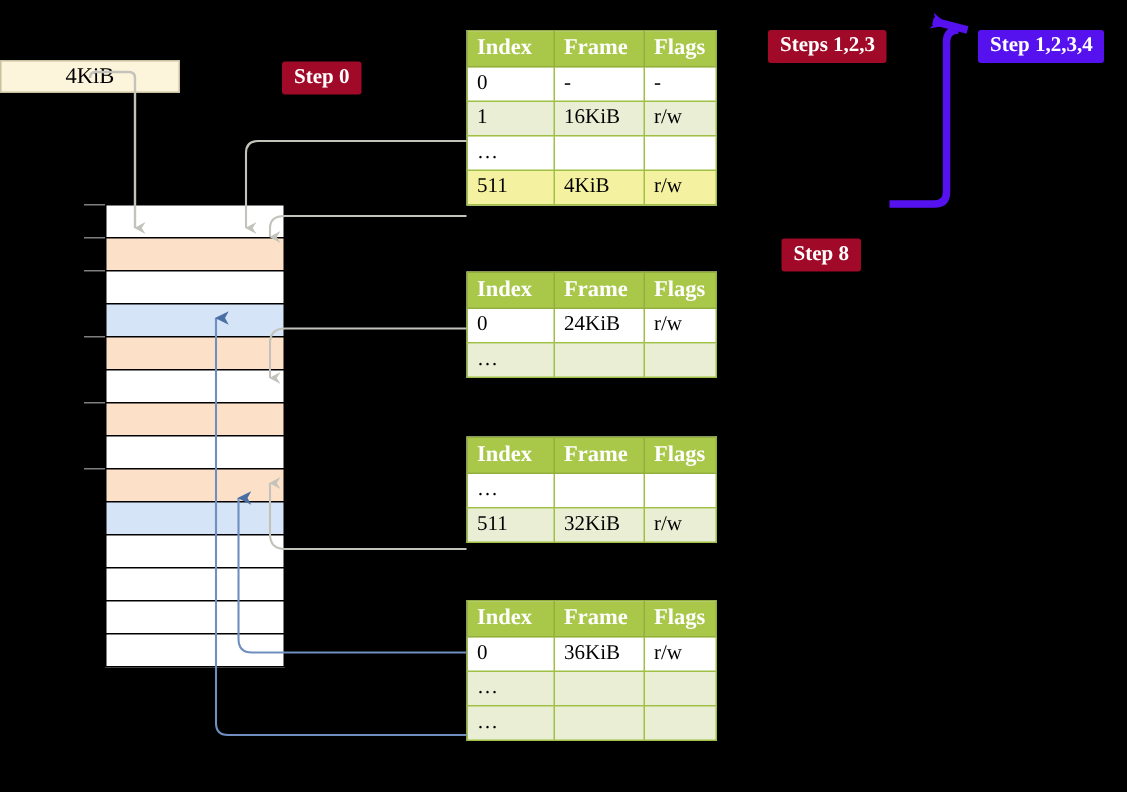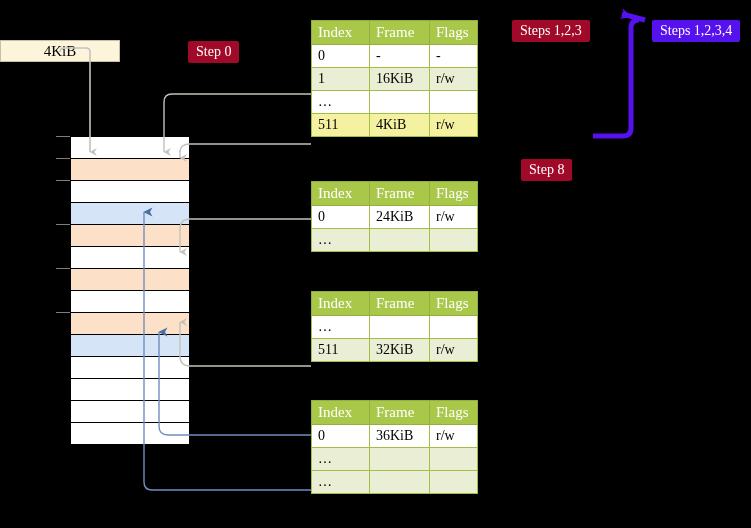--- a/index.html
+++ b/index.html
@@ -3,39 +3,39 @@
 <meta charset="utf-8">
 <style>
   html,body{margin:0;padding:0;background:#000;}
   body{width:751px;height:528px;position:relative;overflow:hidden;
        font-family:"Liberation Serif", serif;color:#000;}
 
   .canvas{position:absolute;left:0;top:0;width:751px;height:528px;}
 
   
   .badge{position:absolute;font-size:14px;line-height:1;padding:4px 8px;
-         color:#ffffff;white-space:nowrap;border-radius:2px;}
+         color:#ffffff;white-space:nowrap;border-radius:2px;font-weight:bold;}
 
   
   .kib-box{position:absolute;background:#fdf4dc;border:1px solid #c9c0a0;
            box-sizing:border-box;display:flex;align-items:center;
            justify-content:center;font-size:15px;color:#000;}
 
   
   .memcol{position:absolute;box-sizing:border-box;}
   .memrow{position:absolute;left:0;box-sizing:border-box;
           border:1px solid #000;background:#ffffff;}
   .memrow.blue{background:#d6e4f7;}
   .memrow.orange{background:#fde0c8;}
   .tick{position:absolute;height:1px;background:#7e7e7e;}
 
   
   table.pt{position:absolute;border-collapse:collapse;
            font-size:14px;background:#ffffff;}
-  table.pt th{background:#a9c84a;color:#ffffff;font-weight:normal;
+  table.pt th{background:#a9c84a;color:#ffffff;font-weight:bold;
               text-align:left;padding:3px 6px;border:1px solid #93b03f;
               font-size:15px;}
   table.pt td{padding:3px 6px;border:1px solid #9fbf45;
               background:#ffffff;height:15px;vertical-align:middle;}
   table.pt tr.alt td{background:#e9eed4;}
   table.pt td.hl{background:#f4f2a0;}
   table.pt tr.alt td.hl{background:#f4f2a0;}
 
   
   .c-idx{width:58px;}
@@ -190,21 +190,21 @@
             <td></td>
             <td></td>
           </tr>
         </tbody>
       </table>
     </div>
 
   <div id="badges-host">
       <div class="badge" style="left: 188px; top: 41px; background: rgb(160, 10, 40); text-align: right;">Step 0</div>
       <div class="badge" style="left: 512px; top: 20px; background: rgb(160, 10, 40);">Steps 1,2,3</div>
-      <div class="badge" style="left: 652px; top: 20px; background: rgb(85, 17, 238);">Steps 1,2,3,4</div>
+      <div class="badge" style="left: 652px; top: 20px; background: rgb(85, 17, 238);">Step 1,2,3,4</div>
       <div class="badge" style="left: 521px; top: 159px; background: rgb(160, 10, 40);">Step 8</div>
     </div>
 
   <svg class="overlay" viewBox="0 0 751 528">
     <defs>
       <marker id="ah-gray" markerWidth="9" markerHeight="9" refX="4.5" refY="7.5" orient="auto" markerUnits="userSpaceOnUse">
         <path d="M0.5,0.5 L4.5,8 L8.5,0.5 L4.5,3 Z" fill="#c3c3bb"></path>
       </marker>
       <marker id="ah-gray-up" markerWidth="9" markerHeight="9" refX="4.5" refY="1.5" orient="auto" markerUnits="userSpaceOnUse">
         <path d="M0.5,8.5 L4.5,1 L8.5,8.5 L4.5,6 Z" fill="#c3c3bb"></path>

